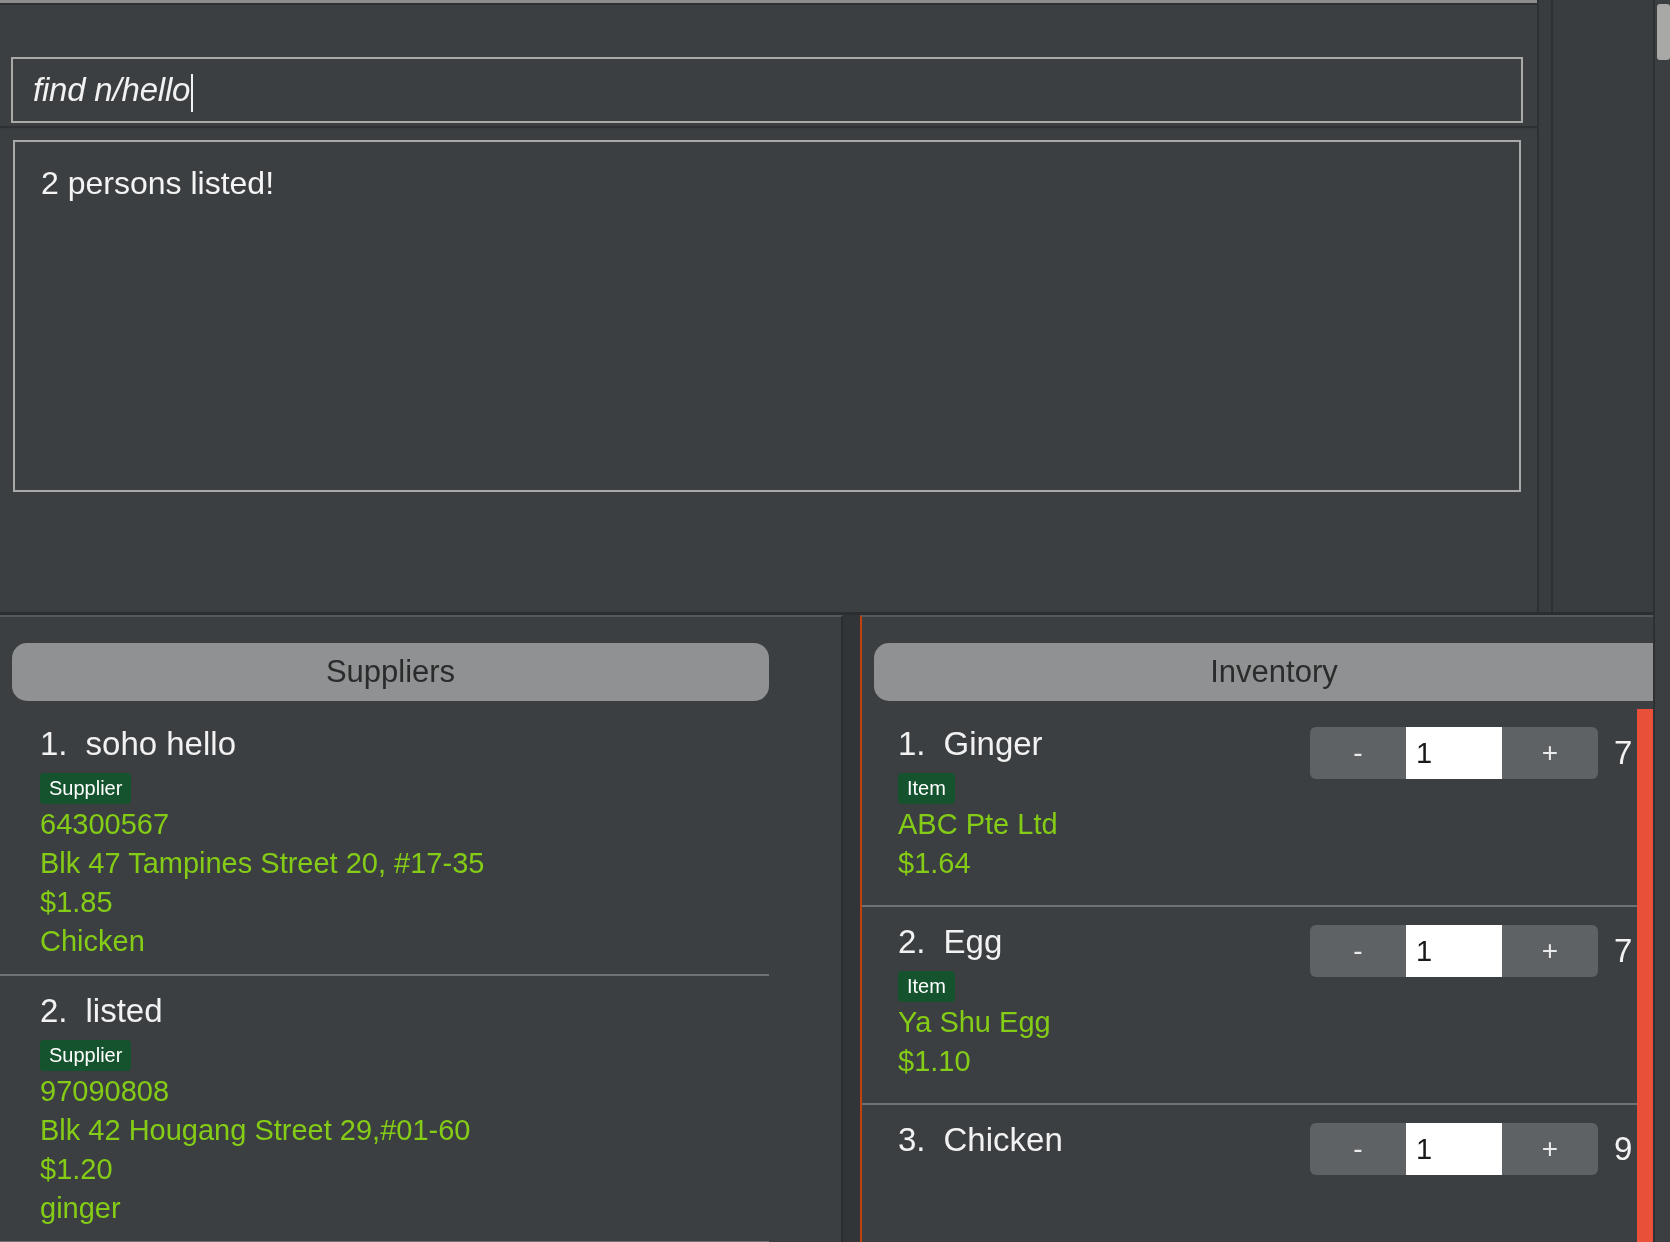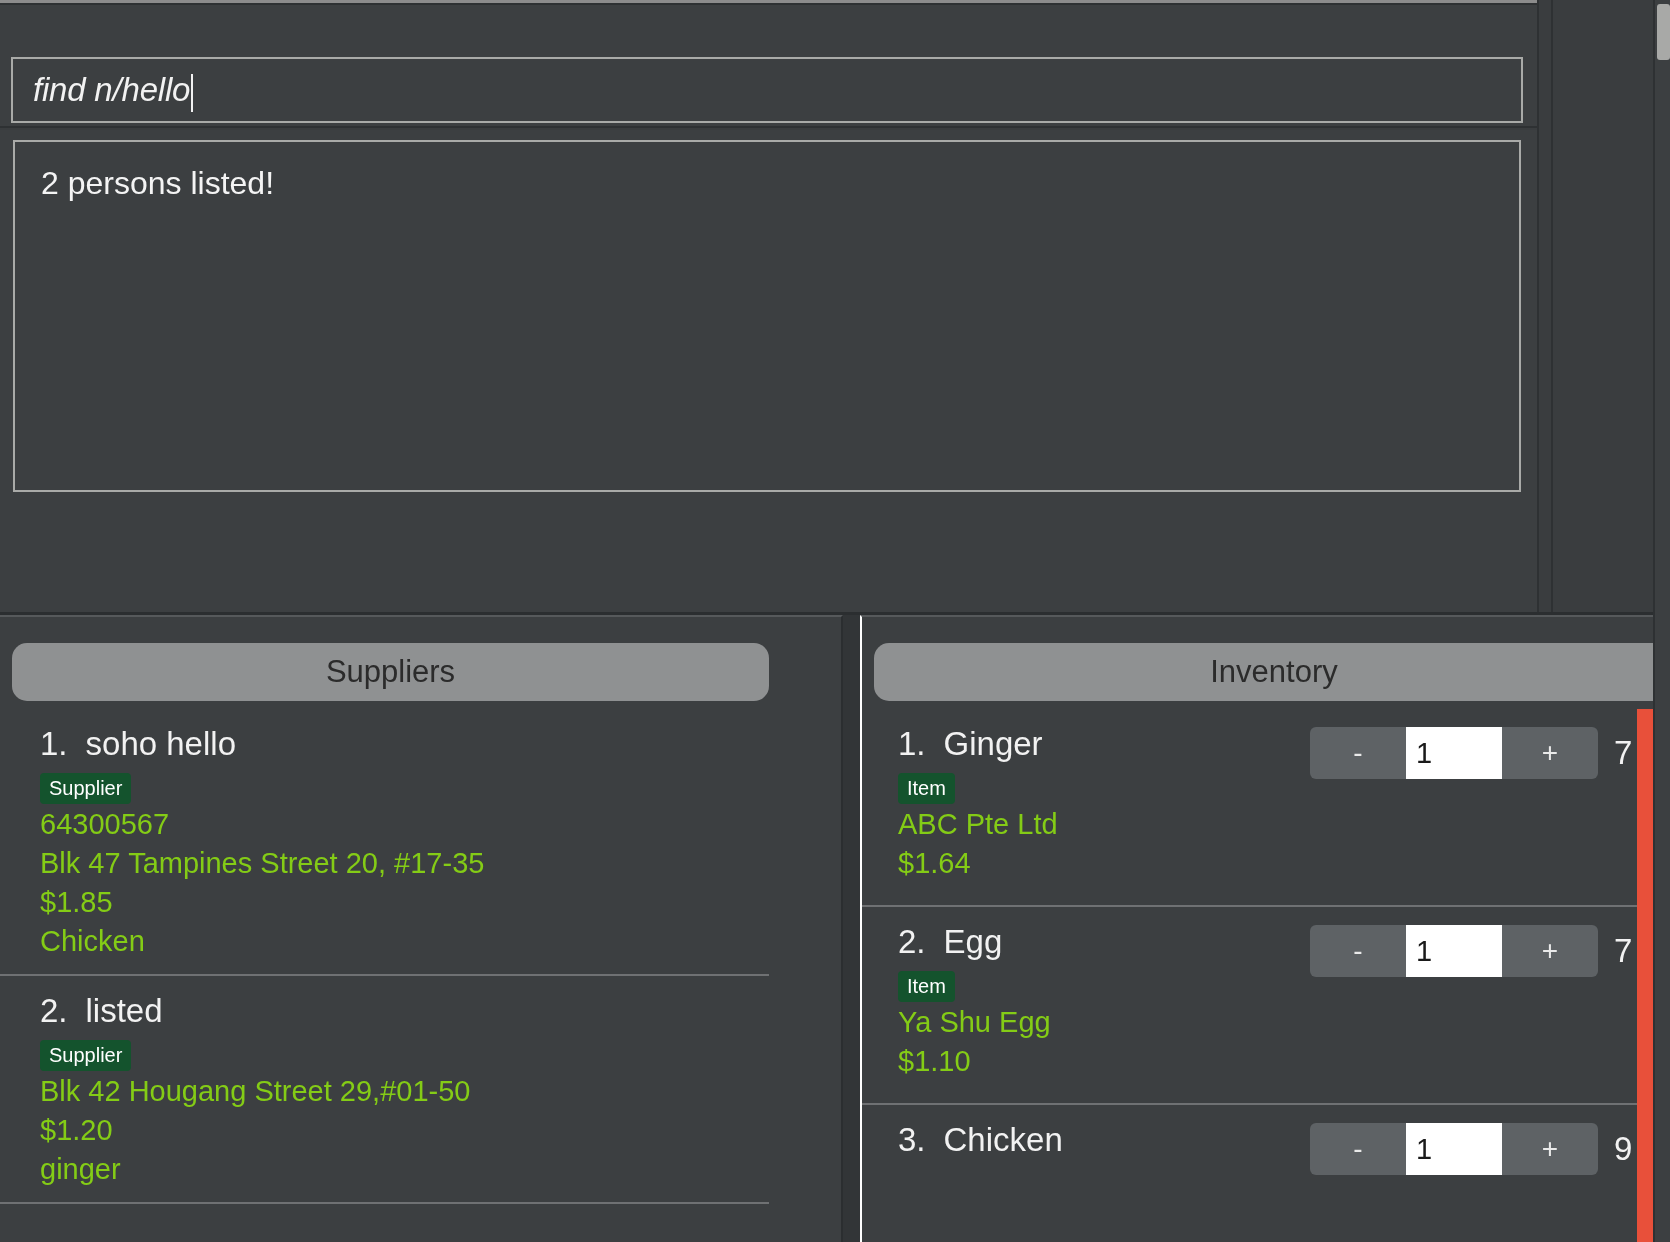--- a/index.html
+++ b/index.html
@@ -113,21 +113,21 @@
   }
   .panel {
     position: relative;
     height: 627px;
     background: #3c3f41;
     border-top: 2px solid #56595b;
     overflow: hidden;
   }
   .panel-suppliers { width: 843px; border-right: 2px solid #2b2e30; }
   .panel-gap { width: 17px; height: 627px; background: #323537; }
-  .panel-inventory { width: 793px; border-left: 2px solid #ffffff; }
+  .panel-inventory { width: 793px; border-left: 2px solid #c2410c; }
 
   .panel-header {
     position: absolute;
     top: 26px;
     height: 58px;
     background: #8f9192;
     border-radius: 15px;
     display: flex;
     align-items: center;
     justify-content: center;
@@ -284,21 +284,22 @@
             <div class="card-line">$1.85</div>
             <div class="card-line">Chicken</div>
           </div>
 
           <div class="card">
             <div class="card-title">
               <span class="card-index">2.</span>
               <span>listed</span>
             </div>
             <span class="tag">Supplier</span>
-            <div class="card-line">Blk 42 Hougang Street 29,#01-50</div>
+            <div class="card-line">97090808</div>
+            <div class="card-line">Blk 42 Hougang Street 29,#01-60</div>
             <div class="card-line">$1.20</div>
             <div class="card-line">ginger</div>
           </div>
 
         </div>
       </div>
 
       <div class="panel-gap"></div>
 
       <div class="panel panel-inventory">

